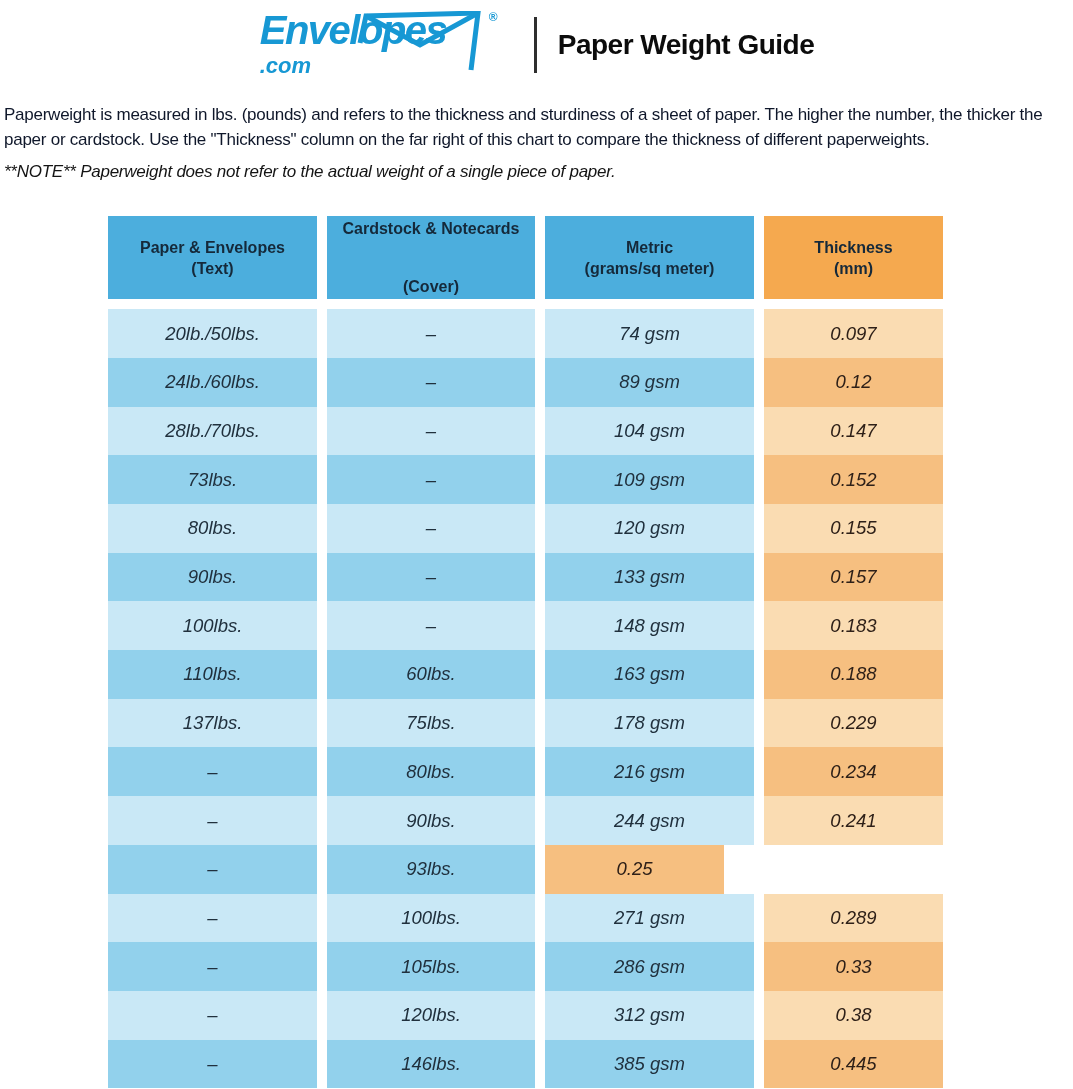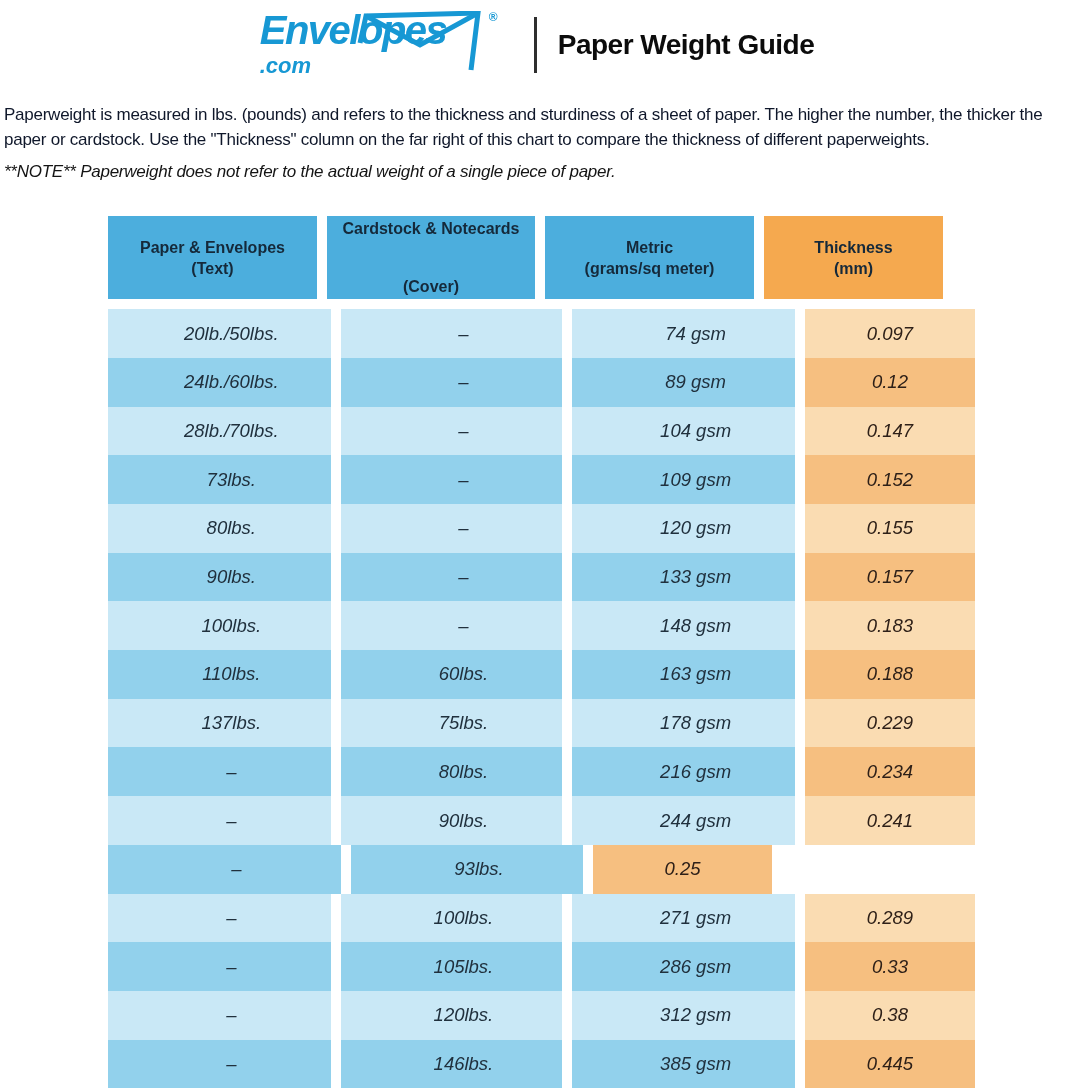--- a/index.html
+++ b/index.html
@@ -24,21 +24,21 @@
   
   .pw-table{margin:34px 0 0 108px;width:867px;}
   .thead{display:flex;column-gap:10px;height:83px;margin-bottom:10px;}
   .th{display:flex;flex-direction:column;justify-content:center;align-items:center;text-align:center;
       font-weight:bold;font-size:16px;line-height:21px;color:#15293a;}
   .th-blue{background:var(--header-blue);}
   .th-orange{background:var(--header-orange);}
   .c0{width:209px;} .c1{width:208px;gap:37px;} .c2{width:209px;} .c3{width:179px;}
   .tr{display:flex;column-gap:10px;height:48.7px;}
   .td{display:flex;align-items:center;justify-content:center;font-style:italic;font-size:18.5px;}
-  .td-blue{color:#20303d;padding-left:24px;}
+  .td-blue{color:#20303d;}
   .td-orange{color:#2e2018;}
   .tr-light .td-blue{background:var(--row-blue-light);}
   .tr-dark  .td-blue{background:var(--row-blue-dark);}
   .tr-light .td-orange{background:var(--row-orange-light);}
   .tr-dark  .td-orange{background:var(--row-orange-dark);}
 </style>
 </head>
 <body>
 
 <div>

